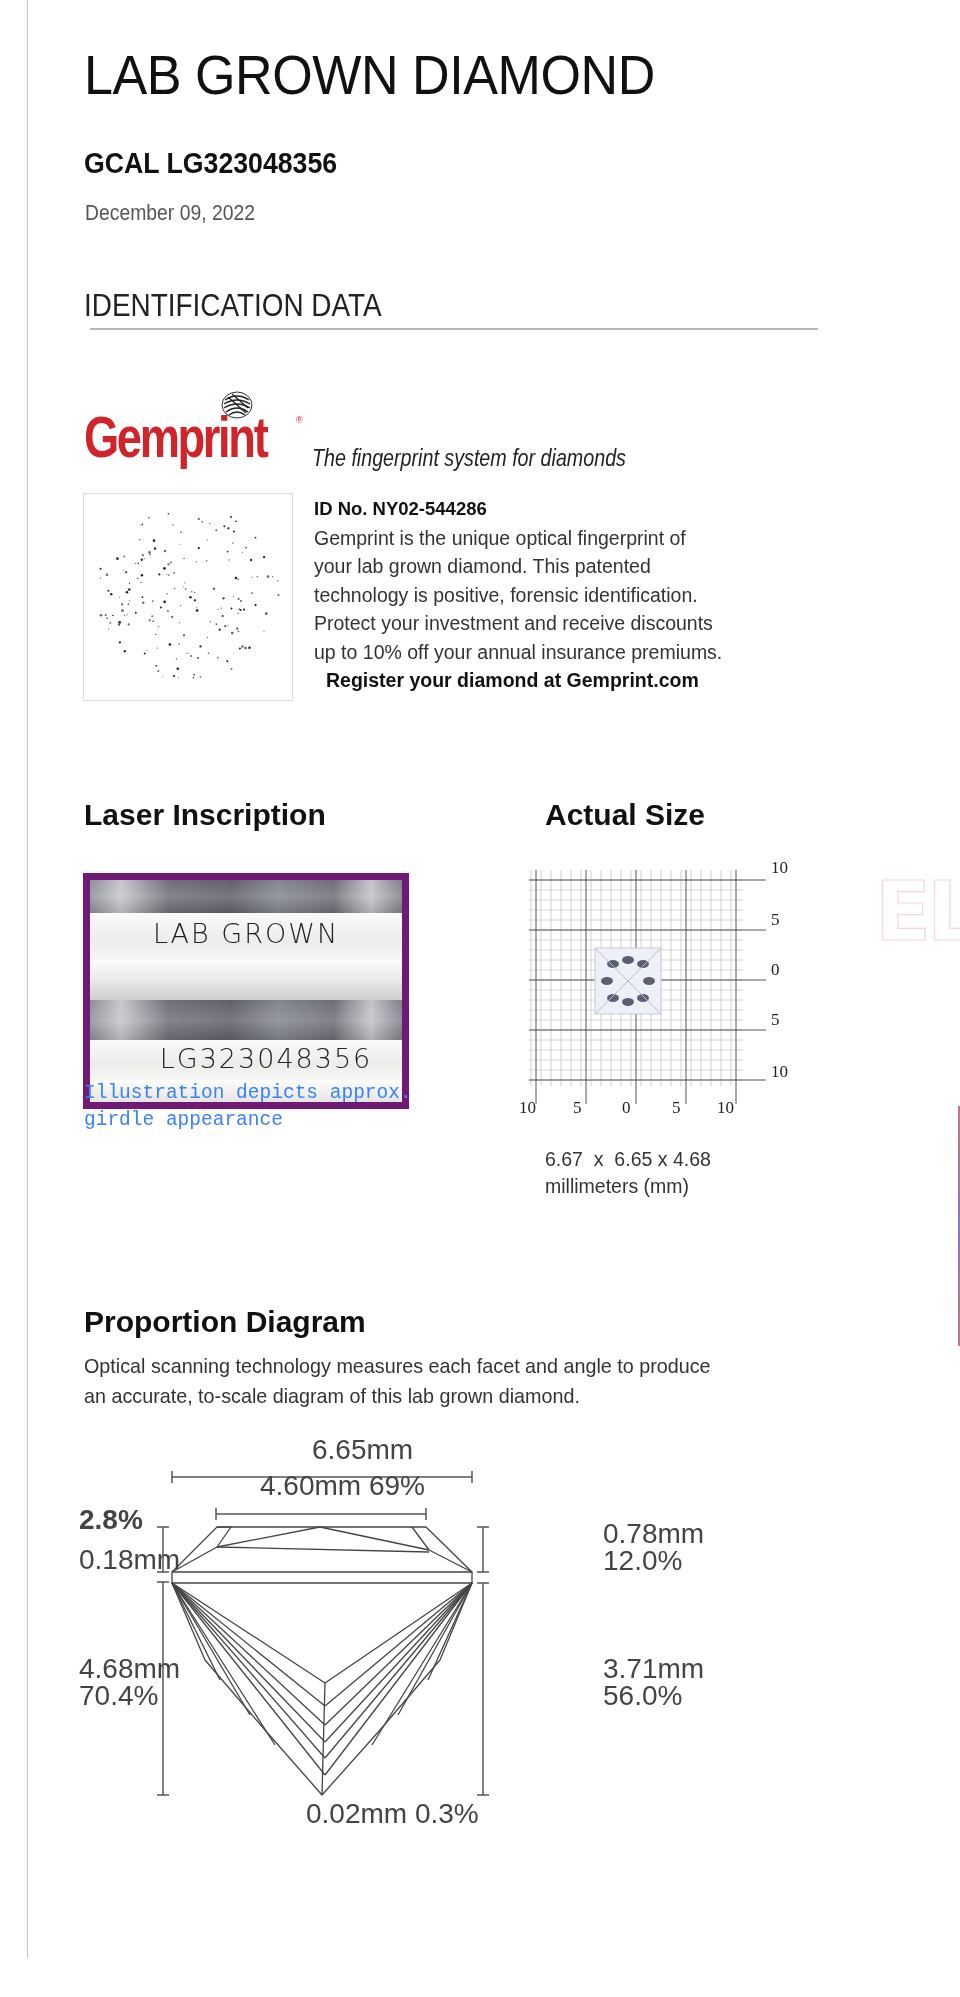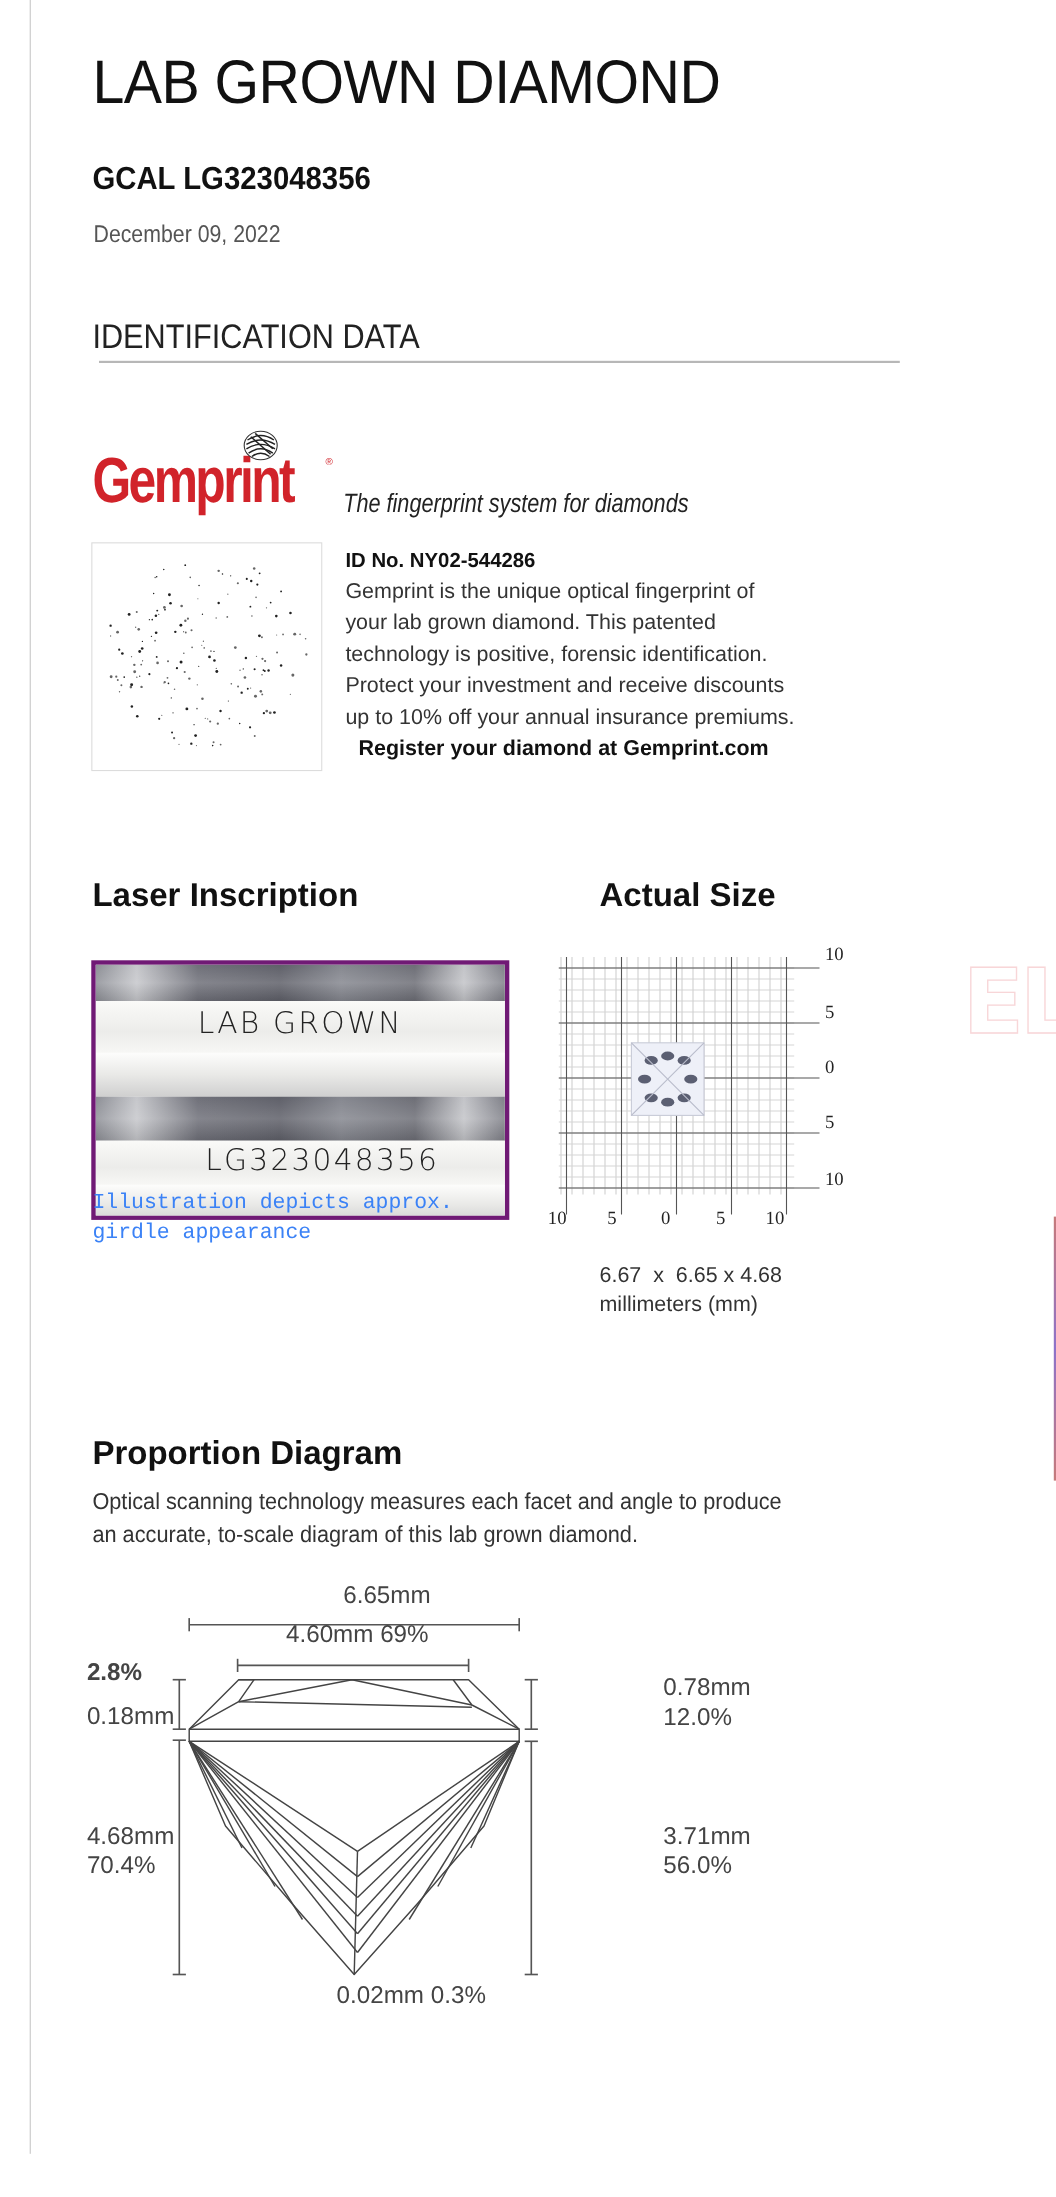--- a/index.html
+++ b/index.html
@@ -26,45 +26,45 @@
 
     .gemprint-body { position: absolute; left: 314px; top: 495px; width: 520px; font-size: 19.5px; line-height: 28.5px; color: #333; }
     .gemprint-body .idno { font-weight: 700; color: #111; font-size: 18.5px; }
     .gemprint-body .register { font-weight: 700; color: #111; margin-left: 12px; }
 
     
     .sub-heading { position: absolute; font-size: 30px; font-weight: 700; color: #111; white-space: nowrap; }
     .laser-heading { left: 84px; top: 798px; }
     .actual-heading { left: 545px; top: 798px; }
 
-    .laser-box { position: absolute; left: 83px; top: 873px; width: 380px; height: 236px; border: 4px solid #701a75; overflow: hidden; background: #f6f6f4; }
+    .laser-box { position: absolute; left: 83px; top: 873px; width: 326px; height: 236px; border: 7px solid #701a75; overflow: hidden; background: #f6f6f4; }
     .laser-band { position: absolute; left: 0; width: 100%; }
     .band-dark { background: linear-gradient(90deg, #8d8f96 0%, #c6c7cb 10%, #6f7079 25%, #5f6069 45%, #85878f 60%, #6d6e76 78%, #c3c4c8 90%, #7f8088 100%); }
     .band-dark::after { content: ""; position: absolute; inset: 0; background: linear-gradient(180deg, rgba(255,255,255,0.0) 0%, rgba(255,255,255,0.15) 50%, rgba(0,0,0,0.1) 100%); }
     .band-light { background: linear-gradient(180deg, #fafaf8 0%, #ececea 60%, #f7f7f5 100%); }
     .band-mid { background: linear-gradient(180deg, #fdfdfc 0%, #e9e9e7 50%, #cfcfcf 100%); }
     .laser-text { position: absolute; left: 0; width: 100%; text-align: center; font-size: 27px; letter-spacing: 2px; color: #222; font-family: "DejaVu Sans", sans-serif; font-weight: 300; }
 
     .laser-caption { position: absolute; left: 84px; top: 1080px; font-size: 19.5px; line-height: 27px; color: #3b82f6; width: 330px; font-family: Liberation Mono, monospace; }
 
     
-    .grid-wrap { position: absolute; left: 500px; top: 860px; width: 260px; height: 260px; }
+    .grid-wrap { position: absolute; left: 521px; top: 860px; width: 260px; height: 260px; }
     .grid-label { position: absolute; font-size: 17px; color: #222; font-family: "Liberation Serif", serif; }
     .size-caption { position: absolute; left: 545px; top: 1146px; font-size: 19.5px; line-height: 27px; color: #333; white-space: nowrap; }
 
     
     .watermark { position: absolute; left: 875px; top: 864px; font-size: 82px; font-weight: 900; color: transparent; -webkit-text-stroke: 1.2px #f8d6d8; font-family: "DejaVu Sans", sans-serif; letter-spacing: -4px; white-space: nowrap; }
     .edge-bar { position: absolute; left: 958px; top: 1106px; width: 2px; height: 240px; background: linear-gradient(180deg, #c67a7a, #8d72c9, #c67a7a); }
 
     
     .prop-heading { left: 84px; top: 1305px; font-size: 30px; }
     .prop-desc { position: absolute; left: 84px; top: 1351px; width: 780px; font-size: 21px; line-height: 30px; color: #333; transform: scaleX(0.94); transform-origin: left; }
 
     .prop-svg { position: absolute; left: 60px; top: 1430px; width: 660px; height: 420px; }
-    .prop-label { position: absolute; font-size: 22px; line-height: 27px; color: #444; font-family: "Liberation Sans", sans-serif; white-space: nowrap; }
+    .prop-label { position: absolute; font-size: 28px; line-height: 27px; color: #444; font-family: "Liberation Sans", sans-serif; white-space: nowrap; }
   </style>
 </head>
 <body>
 
 <div class="left-rule"></div>
 
 <h1 class="page-title">LAB GROWN DIAMOND</h1>
 <div class="report-no">GCAL LG323048356</div>
 <div class="report-date">December 09, 2022</div>
 

